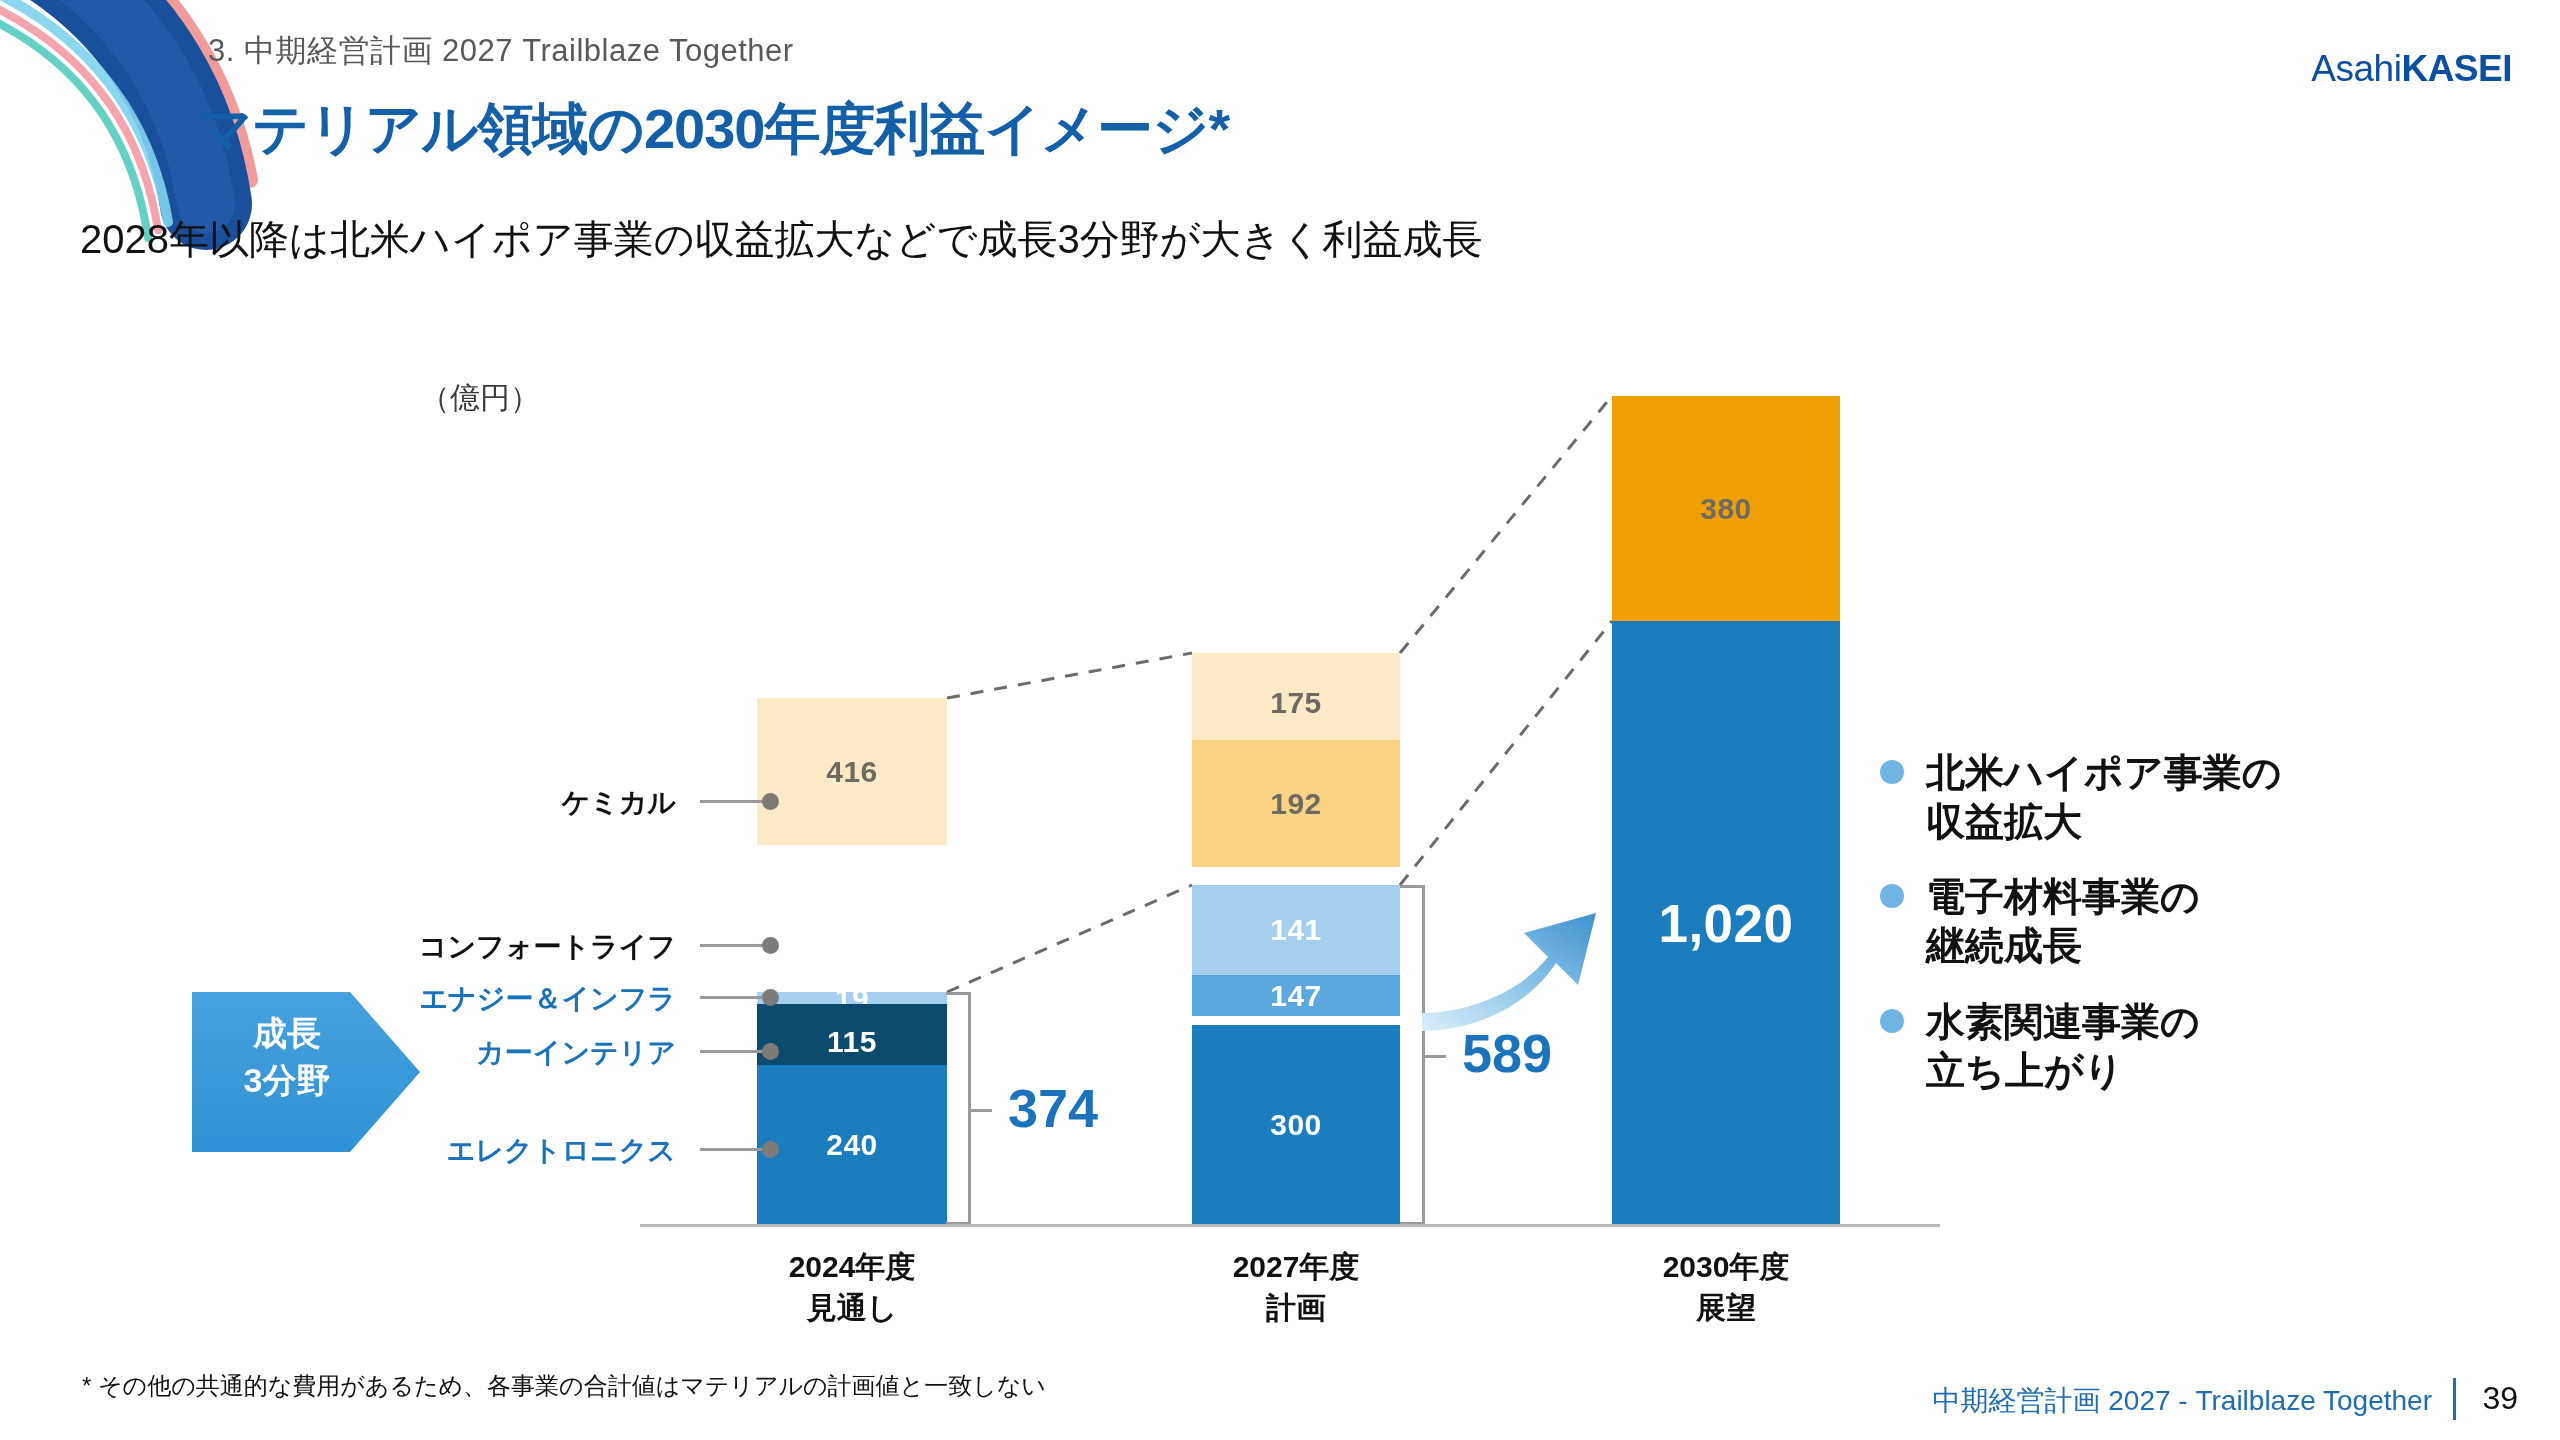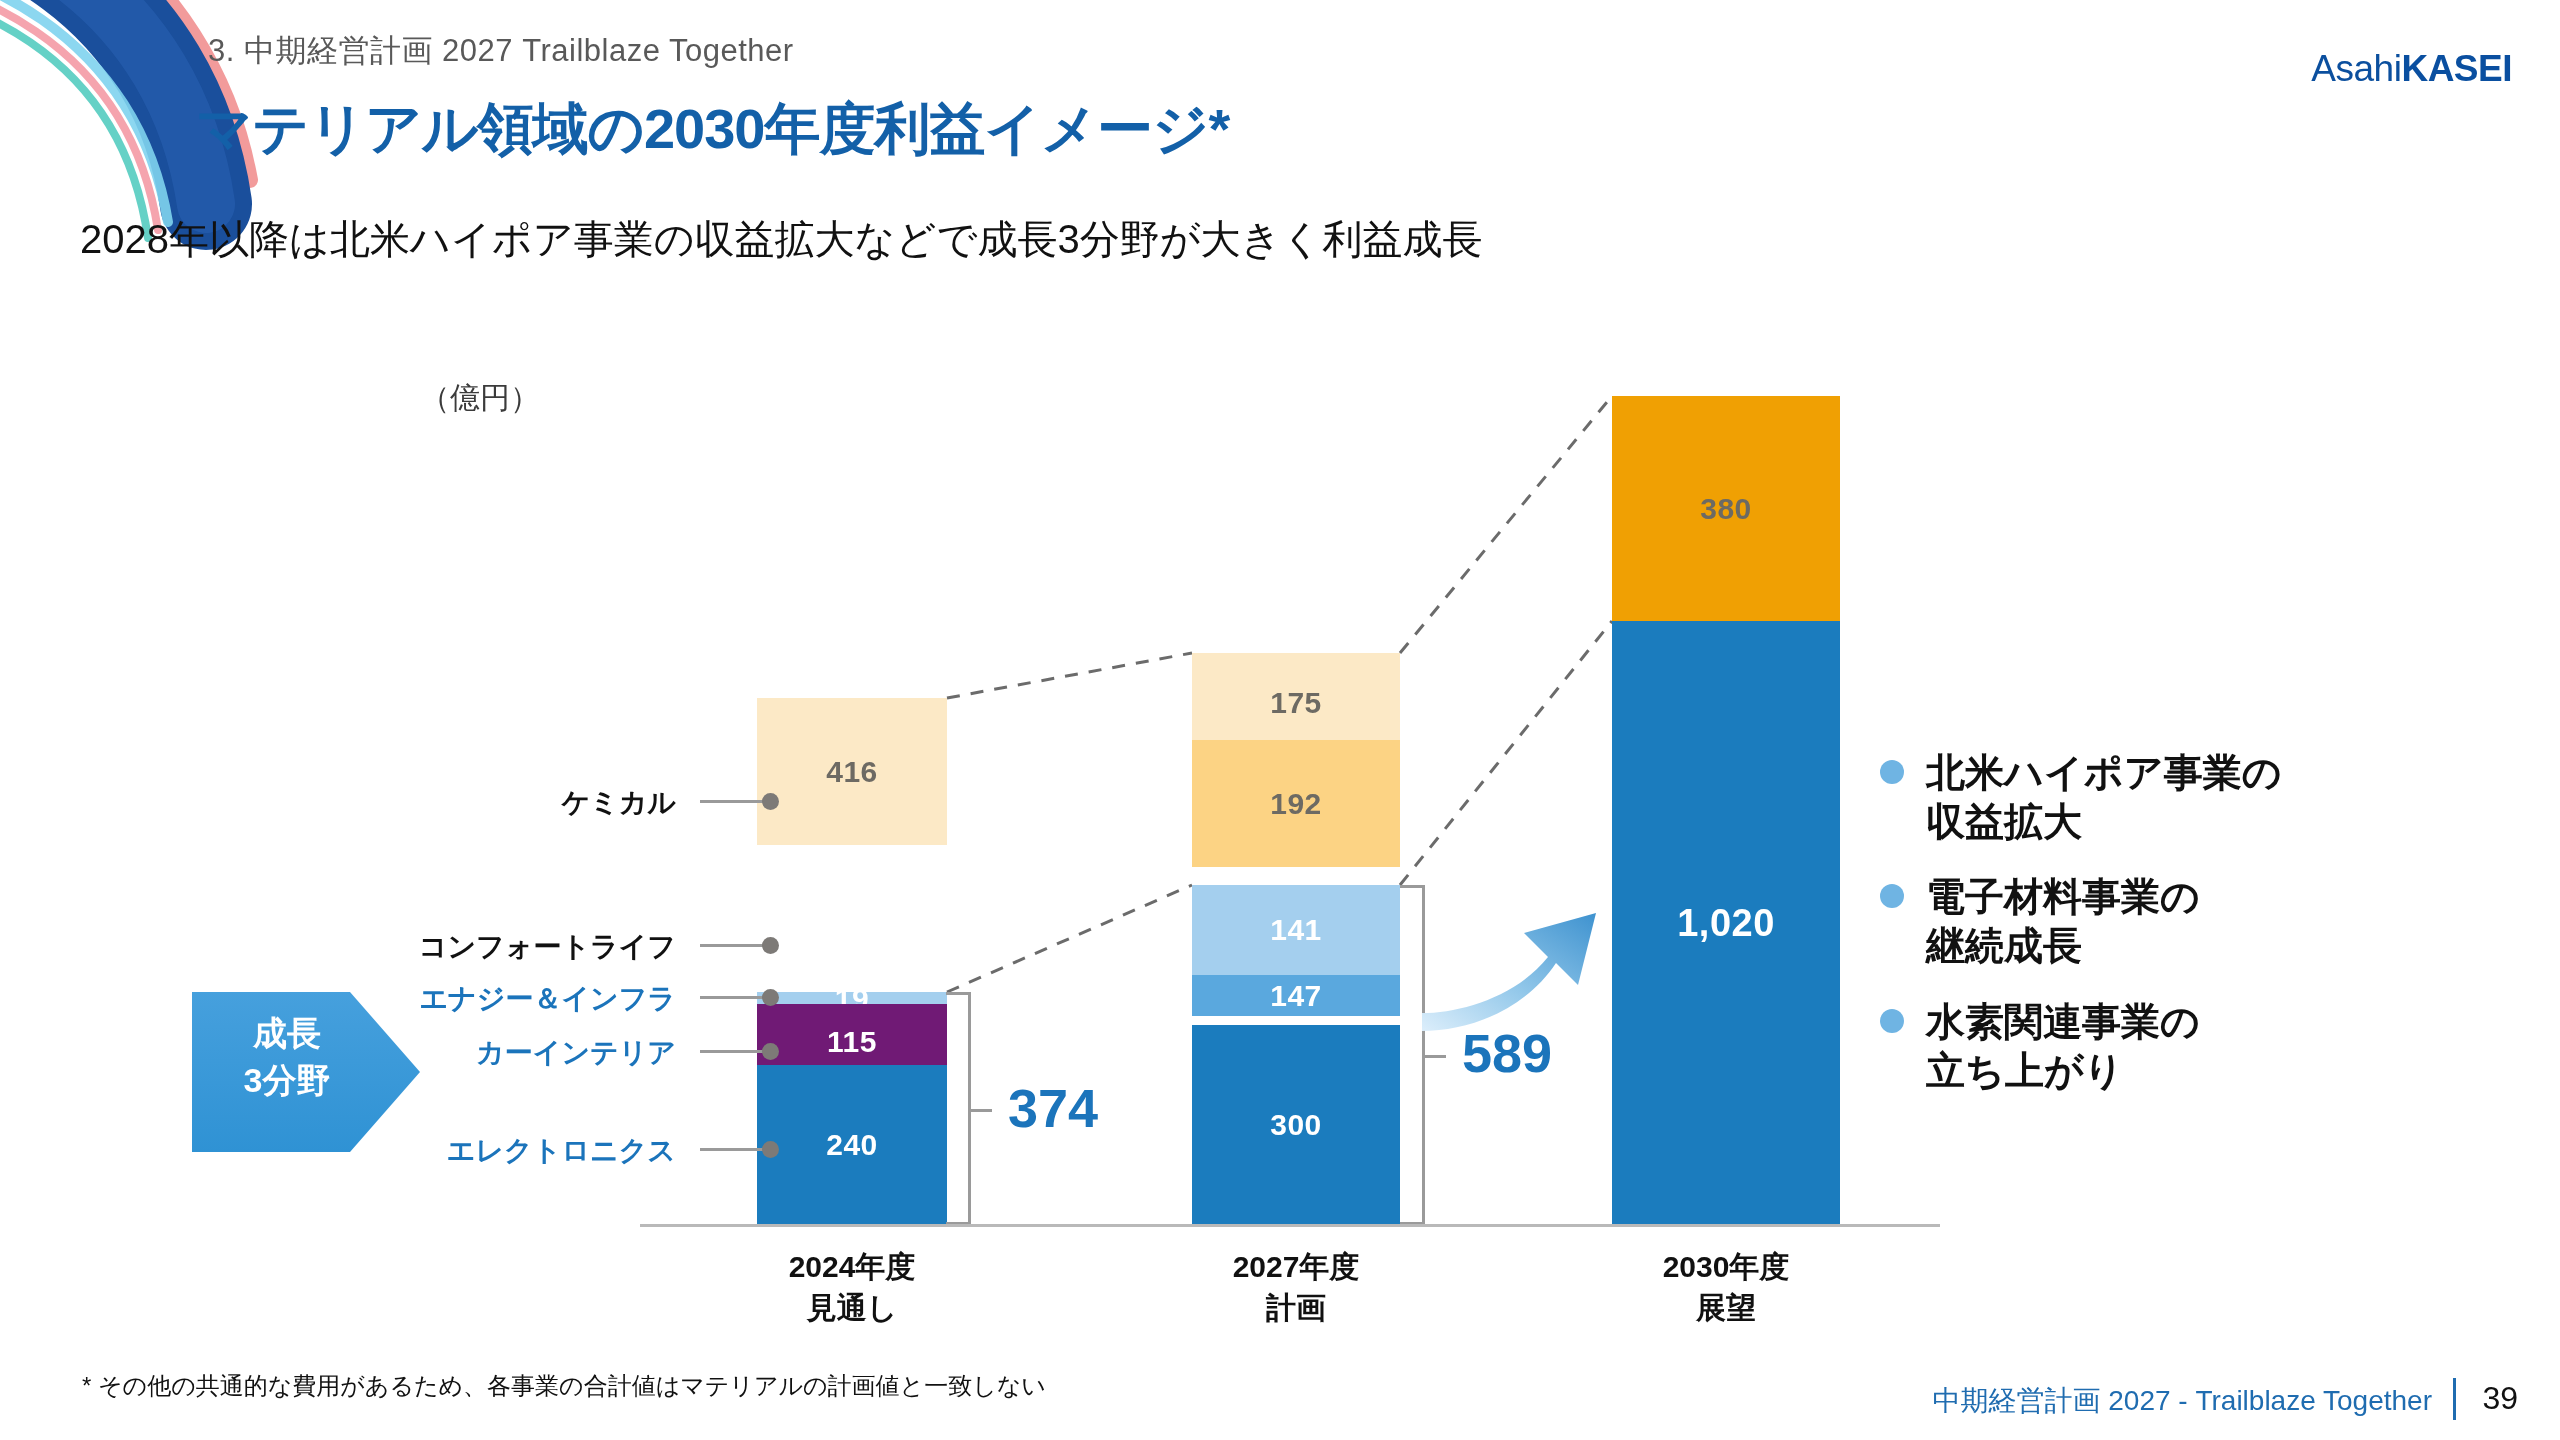--- a/index.html
+++ b/index.html
@@ -104,21 +104,21 @@
     align-items: center;
     justify-content: center;
   }
   .seg span {
     font-size: 30px;
     font-weight: bold;
     letter-spacing: .5px;
   }
   .seg.dark span, .seg.mid span, .seg.pale span { color: #ffffff; }
   .seg.cream span, .seg.lorange span, .seg.orange span { color: #6d6a63; }
-  .seg.big span { font-size: 38px; }
+  .seg.big span { font-size: 53px; }
 
   
   .leader {
     position: absolute;
     height: 3px;
     background: #9a9a9a;
   }
   .dot {
     position: absolute;
     width: 17px;
@@ -298,21 +298,21 @@
     <line x1="1400" y1="885" x2="1612" y2="621" stroke="#6b6b6b" stroke-width="3" stroke-dasharray="13 11"></line>
   </svg>
 
   <div class="bar" style="left:757px;top:698px;width:190px;height:527px;">
     <div class="seg cream" style="top:0px;height:147px;background:#fce9c6;">
         <span>416</span>
       </div>
     <div class="seg pale" style="top:294px;height:12px;background:#a4cfee;overflow:visible;">
         <span style="position:relative;top:1px;">19</span>
       </div>
-    <div class="seg mid" style="top:306px;height:76px;background:#701a75;">
+    <div class="seg mid" style="top:306px;height:76px;background:#0c4a6e;">
         <span>115</span>
       </div>
     <div class="seg dark" style="top:367px;height:160px;background:#1b7cbe;">
         <span>240</span>
       </div>
   </div>
 
   <div class="bar" style="left:1192px;top:653px;width:208px;height:572px;">
     <div class="seg cream" style="top:0px;height:99px;background:#fce9c6;">
         <span>175</span>

